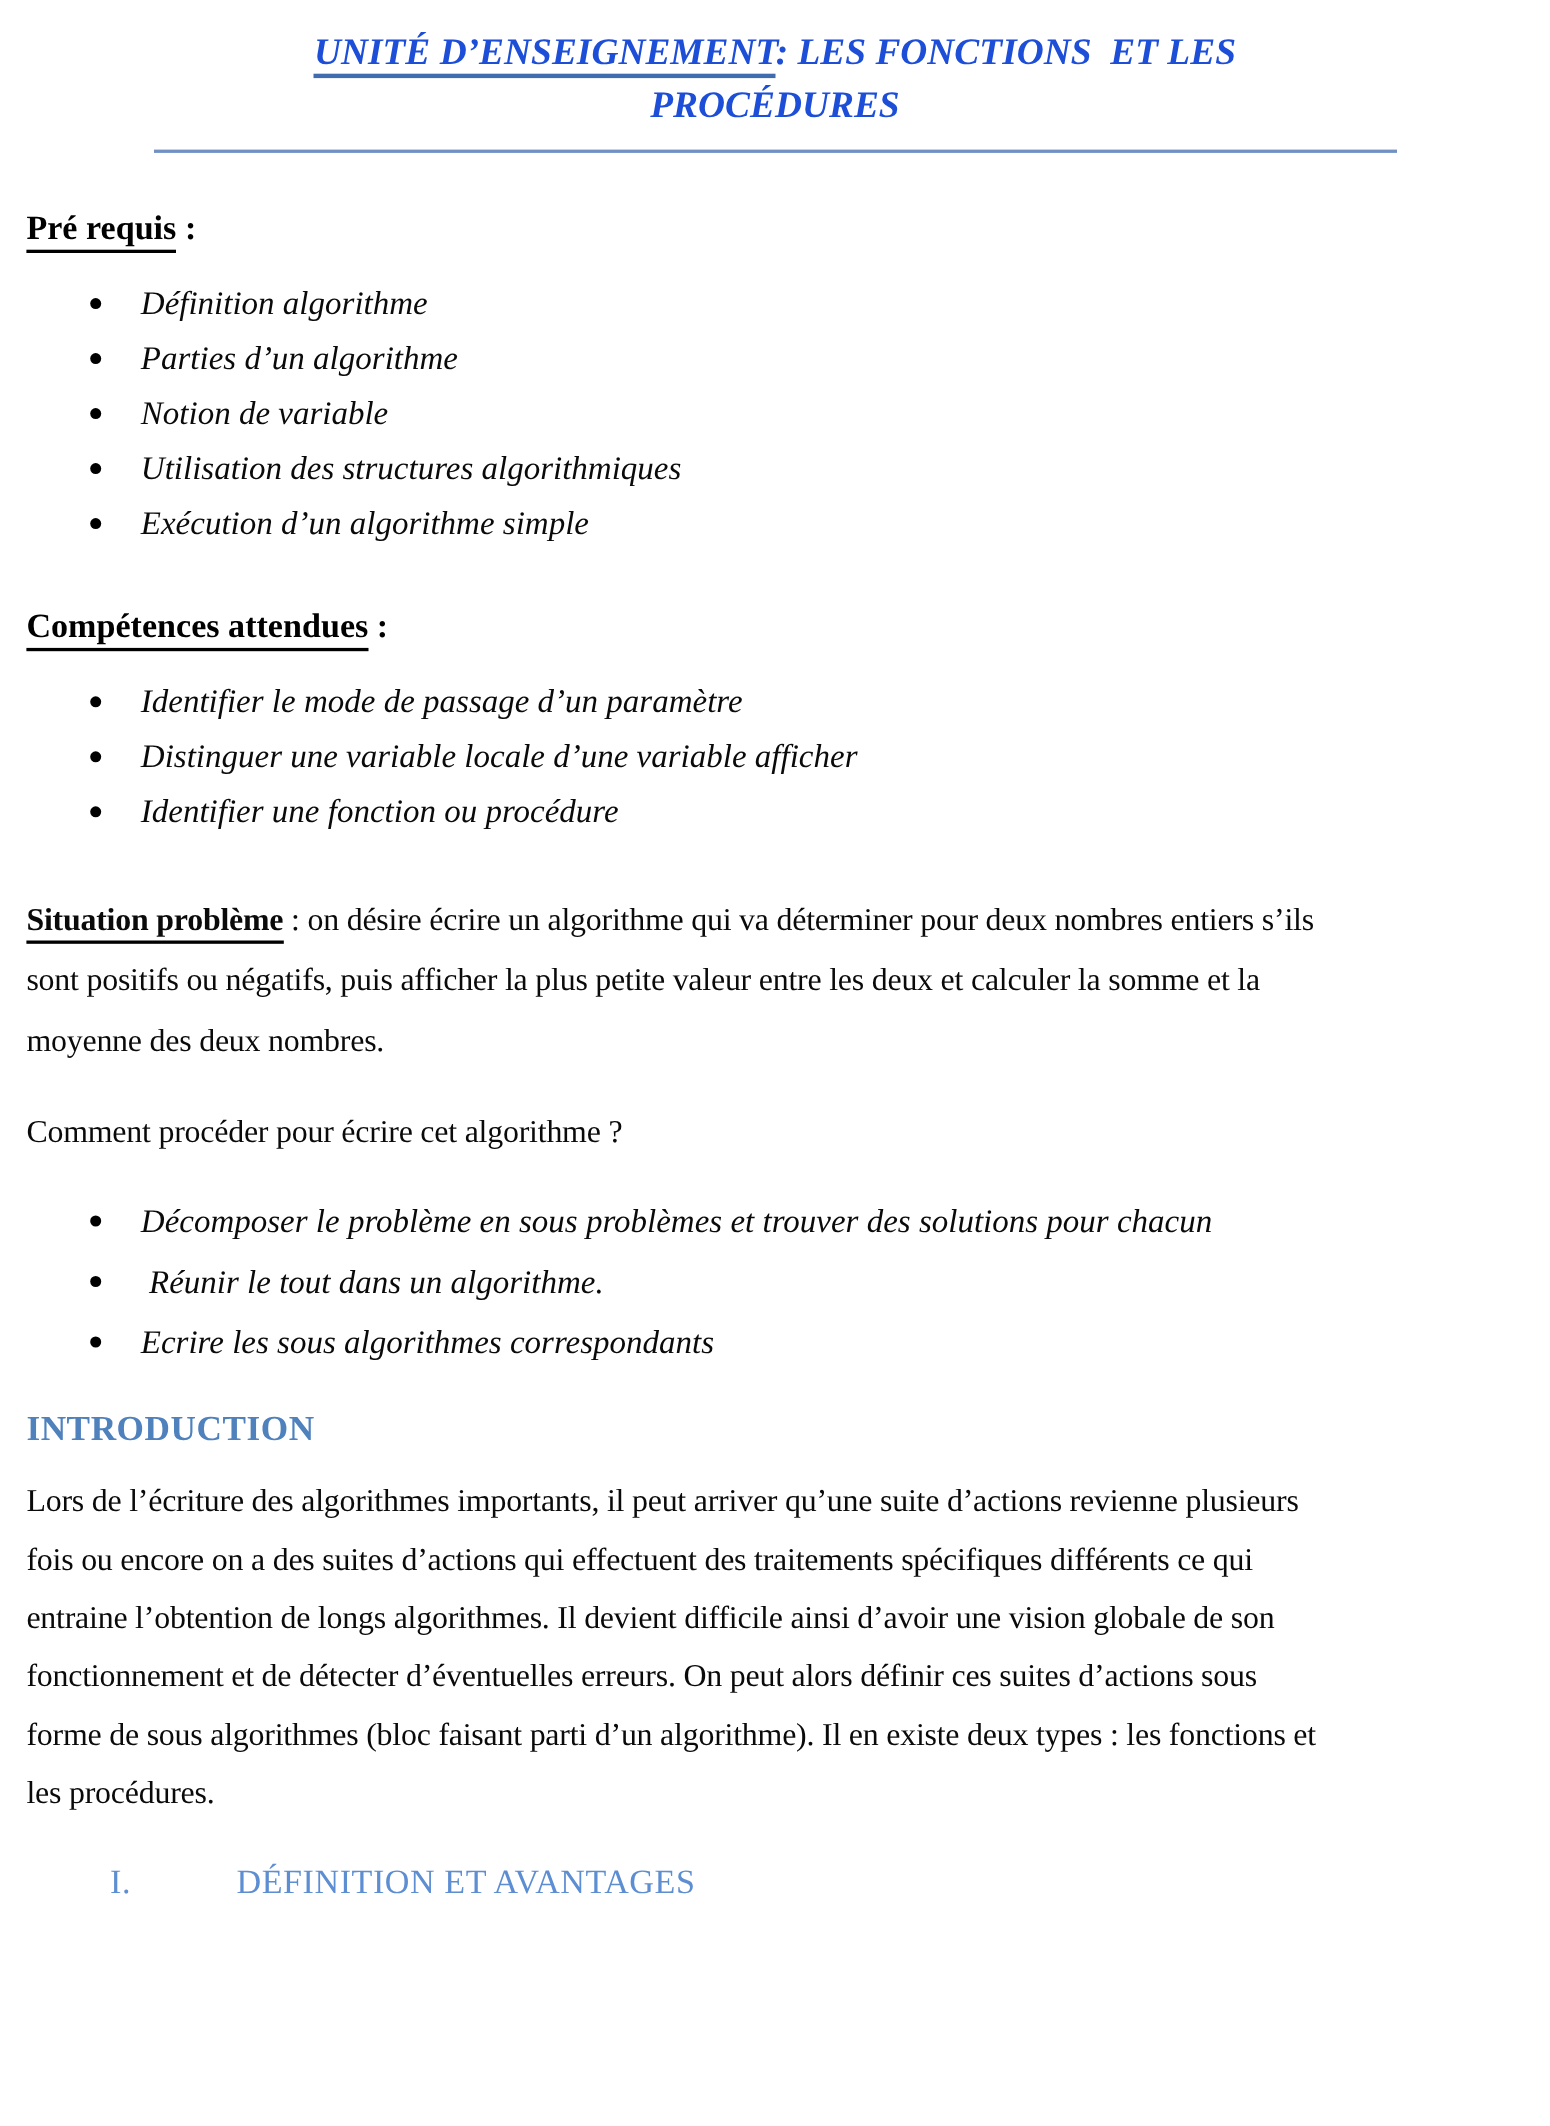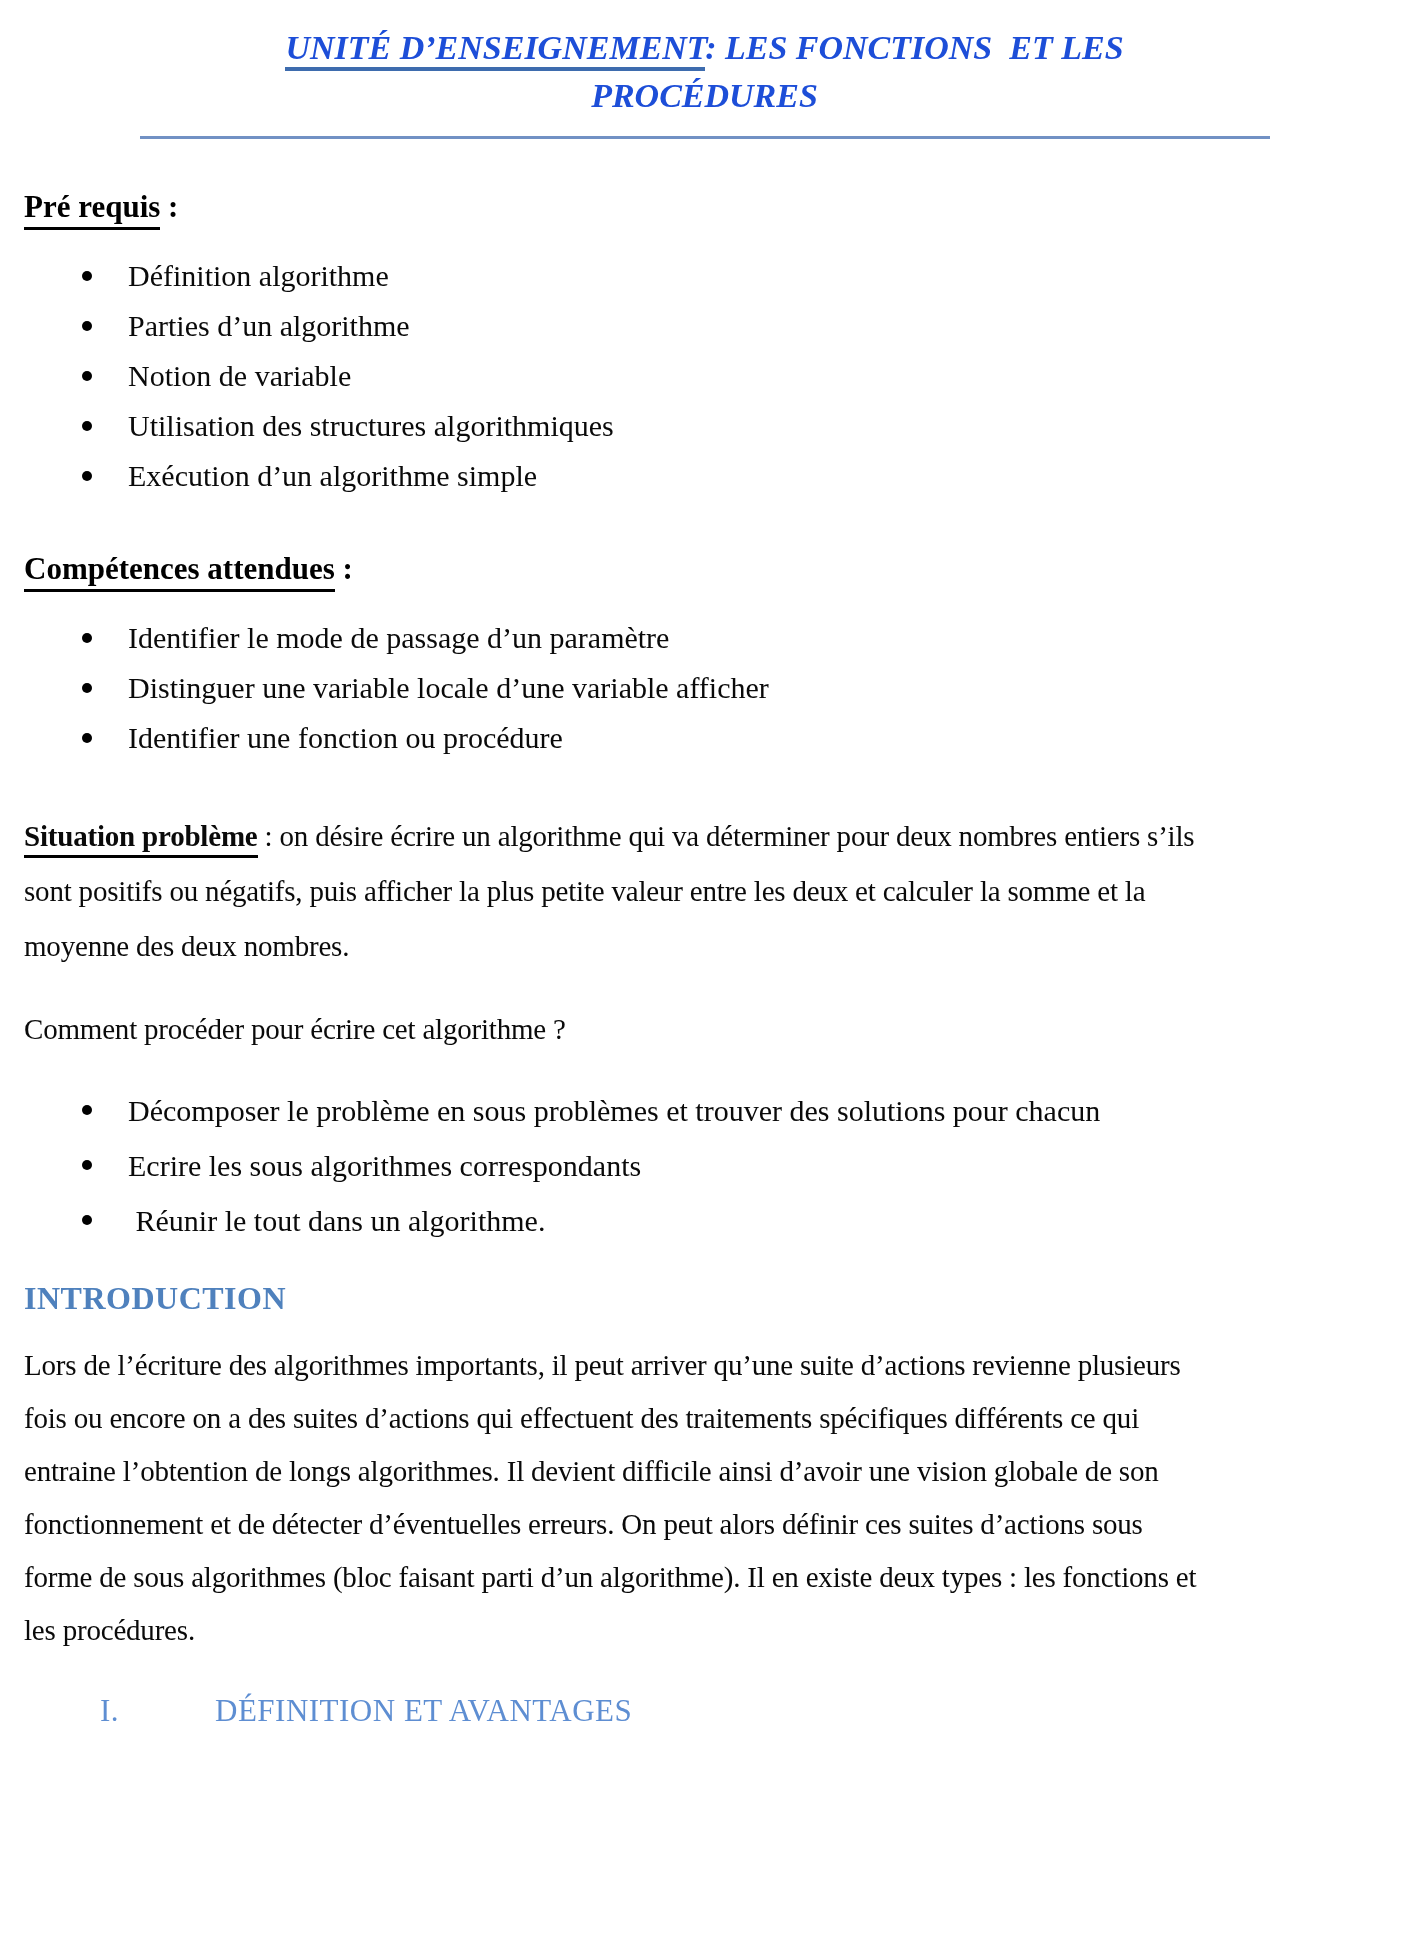--- a/index.html
+++ b/index.html
@@ -13,21 +13,21 @@
     text-align:center;color:#1d4ed8;font-weight:bold;font-style:italic;
     font-size:34px;line-height:48px;
   }
   .t-underline{border-bottom:4px solid #3e6cae;padding-bottom:1px;}
   .title-rule{margin:16px 0 0 140px;width:1130px;height:0;border-top:3px solid #7191c4;}
   h2,p,ul{margin:0;padding:0;}
   .black-heading{margin:50px 0 0 24px;font-size:31px;font-weight:bold;color:#000;}
   .h-underline{border-bottom:3px solid #000;padding-bottom:3px;}
   .bullet-list{list-style:none;margin:26px 0 0 80px;width:1130px;}
   .bullet-list li{
-    position:relative;padding-left:48px;line-height:50px;font-size:30px;
+    position:relative;padding-left:48px;line-height:50px;font-size:30px;font-style:italic;
   }
   .bullet-list li::before{
     content:"";position:absolute;left:2px;top:20px;width:10px;height:10px;
     border-radius:50%;background:#000;
   }
   .steps li{line-height:55px;}
   .steps li::before{top:22px;}
   .body-par{
     margin:46px 0 0 24px;width:1190px;font-size:29px;line-height:55px;
     letter-spacing:-0.2px;
@@ -73,22 +73,22 @@
     <li><span>Distinguer une variable locale d’une variable afficher</span></li>
     <li><span>Identifier une fonction ou procédure</span></li>
   </ul>
 
   <p class="body-par"><span class="bold h-underline">Situation problème</span><span class="prewrap"> : on désire écrire un algorithme qui va déterminer pour deux nombres entiers s’ils sont positifs ou négatifs, puis afficher la plus petite valeur entre les deux et calculer la somme et la moyenne des deux nombres.</span></p>
 
   <p class="body-par question">Comment procéder pour écrire cet algorithme ?</p>
 
   <ul class="bullet-list steps">
     <li><span>Décomposer le problème en sous problèmes et trouver des solutions pour chacun</span></li>
+    <li><span class="prewrap"> Réunir le tout dans un algorithme.</span></li>
     <li><span>Ecrire les sous algorithmes correspondants</span></li>
-    <li><span class="prewrap"> Réunir le tout dans un algorithme.</span></li>
   </ul>
 
   <h2 class="intro-heading">INTRODUCTION</h2>
 
   <p class="body-par intro-par">Lors de l’écriture des algorithmes importants, il peut arriver qu’une suite d’actions revienne plusieurs fois ou encore on a des suites d’actions qui effectuent des traitements spécifiques différents ce qui entraine l’obtention de longs algorithmes. Il devient difficile ainsi d’avoir une vision globale de son fonctionnement et de détecter d’éventuelles erreurs. On peut alors définir ces suites d’actions sous forme de sous algorithmes (bloc faisant parti d’un algorithme). Il en existe deux types : les fonctions et les procédures.</p>
 
   <div class="section-heading">
     <span class="numeral">I.</span>
     <span class="section-label">DÉFINITION ET AVANTAGES</span>
   </div>

